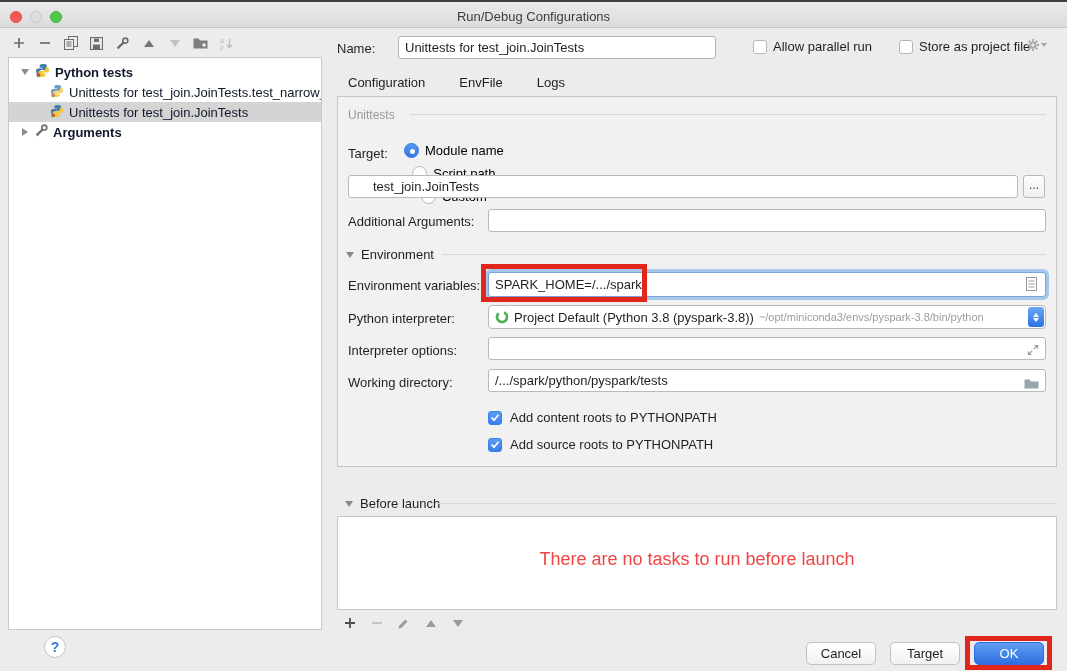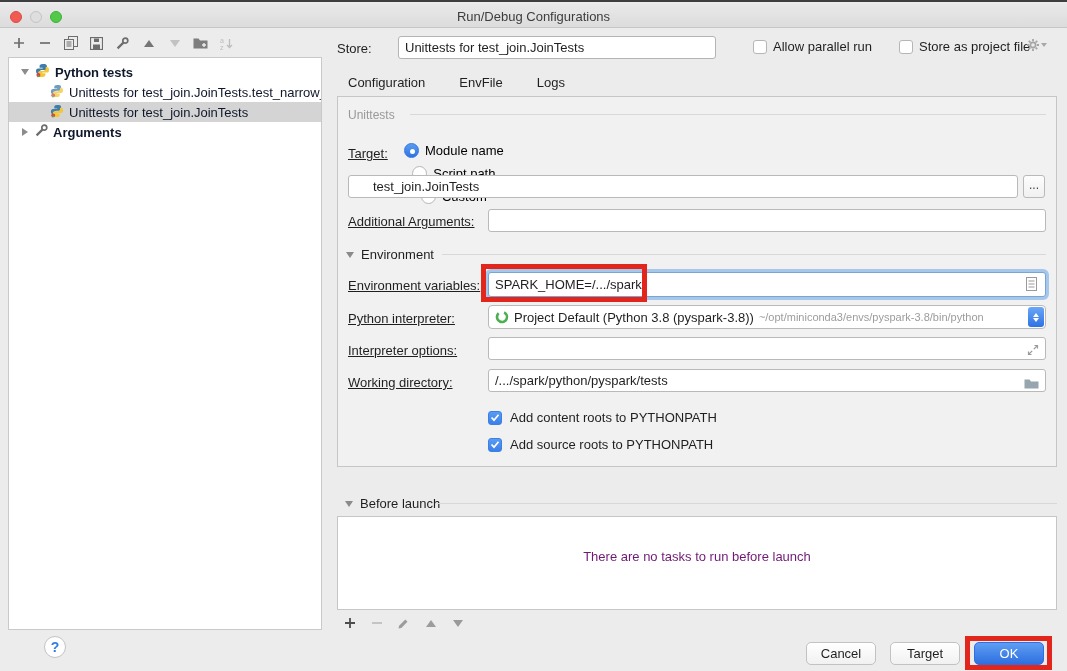--- a/index.html
+++ b/index.html
@@ -56,21 +56,21 @@
 
   
   .panel { position:absolute; left:337px; top:94px; width:720px; height:371px;
     background:#f1f1f1; border:1px solid #c6c6c6; }
   .group-label { position:absolute; font-size:12px; color:#999; }
   .gline { position:absolute; height:1px; background:#d8d8d8; }
   .sec-head { position:absolute; display:flex; align-items:center; font-size:13px; color:#1f1f1f; }
   .sec-tri { width:0;height:0;border-left:4.5px solid transparent;border-right:4.5px solid transparent;border-top:6px solid #8a8a8a; margin-right:7px; }
   .inp { position:absolute; border:1px solid #b9b9b9; border-radius:3px; background:#fff;
     font-size:13px; color:#1f1f1f; padding:0 6px; font-family:"Liberation Sans",sans-serif; }
-  .row-label { position:absolute; font-size:13px; color:#1f1f1f;text-decoration:underline; }
+  .row-label { position:absolute; font-size:13px; color:#1f1f1f; }
   .radio-row { position:absolute; display:flex; align-items:center; gap:8px; font-size:13px;flex-direction:column; }
   .radio { width:15px; height:15px; border-radius:50%; background:#fff; border:1px solid #b6b6b6; flex:0 0 auto; }
   .radio.sel { background:linear-gradient(#5a9cf1,#2f74e3); border-color:#2f74e3; position:relative; }
   .radio.sel::after { content:""; position:absolute; left:4.5px; top:4.5px; width:5px; height:5px; border-radius:50%; background:#fff; }
   .radio-opt { display:flex; align-items:center; gap:6px; margin-right:14px; }
   .browse-btn { position:absolute; width:22px; height:23px; border:1px solid #b9b9b9; border-radius:3px;
     background:linear-gradient(#fdfdfd,#f0f0f0); font-size:12px; color:#444; text-align:center; line-height:19px; }
   .env-input { box-shadow:0 0 0 3px #a6c7ec; border-color:#7aa4d6; }
   .inp-icon-right { position:absolute; }
   .combo { position:absolute; left:150px; width:558px; height:24px; background:#fff; border:1px solid #b9b9b9;
@@ -79,21 +79,21 @@
   .combo-path { font-size:11px; color:#9c9c9c; white-space:nowrap; margin-left:5px; flex:1; overflow:hidden; }
   .stepper { position:absolute; right:1px; top:1px; width:16px; height:20px; border-radius:3px;
     background:linear-gradient(#6aa7f6,#2e72e4); display:flex; flex-direction:column; align-items:center; justify-content:center; gap:1px; }
   .chev { width:0; height:0; border-left:3.5px solid transparent; border-right:3.5px solid transparent; }
   .chev.up { border-bottom:4px solid #fff; }
   .chev.dn { border-top:4px solid #fff; }
   .pcb-row { position:absolute; display:flex; align-items:center; gap:8px; font-size:13px; color:#1f1f1f; }
 
   
   .bl-box { position:absolute; left:337px; top:514px; width:720px; height:94px; background:#fff; border:1px solid #c6c6c6; }
-  .bl-empty { position:absolute; left:0; right:0; top:32px; text-align:center; font-size:13px; color:#701a75; }
+  .bl-empty { position:absolute; left:0; right:0; top:32px; text-align:center; font-size:18px; color:#ef4444; }
   .bl-toolbar { position:absolute; left:341px; top:612px; display:flex; gap:10px; }
 
   
   .help-btn { position:absolute; left:44px; top:634px; width:22px; height:22px; border-radius:50%;
     background:#fff; border:1px solid #c3c3c3; color:#2f7de3; font-size:14px; font-weight:bold;
     text-align:center; line-height:20px; }
   .btn { position:absolute; top:640px; width:70px; height:23px; border:1px solid #c2c2c2; border-radius:5px;
     background:linear-gradient(#fff,#f1f1f1); font-size:13px; color:#1f1f1f; text-align:center; line-height:21px; }
   .btn.primary { background:linear-gradient(#5f9ef2,#2d6fe0); border-color:#2d6fe0; color:#fff; }
 
@@ -204,21 +204,21 @@
       <span class="arrow-right"></span>
       <span class="ic">
         <svg width="13" height="13">
             <circle cx="9.3" cy="3.7" r="2.5" fill="none" stroke="#6d6d6d" stroke-width="1.7"></circle>
             <path d="M1.6 11.4L7.4 5.6" stroke="#6d6d6d" stroke-width="2.2"></path>
           </svg></span>
       <span>Arguments</span>
     </div>
   </div>
 
-  <span class="label13 name-label">Store:</span>
+  <span class="label13 name-label">Name:</span>
   <input class="name-input" value="Unittests for test_join.JoinTests" style="">
   <div class="cbrow cb-parallel">
     <span class="cb"></span>
     <span class="label13">Allow parallel run</span>
   </div>
   <div class="cbrow cb-store">
     <span class="cb"></span>
     <span class="label13">Store as project file</span>
   </div>
   <div class="gear-wrap">

